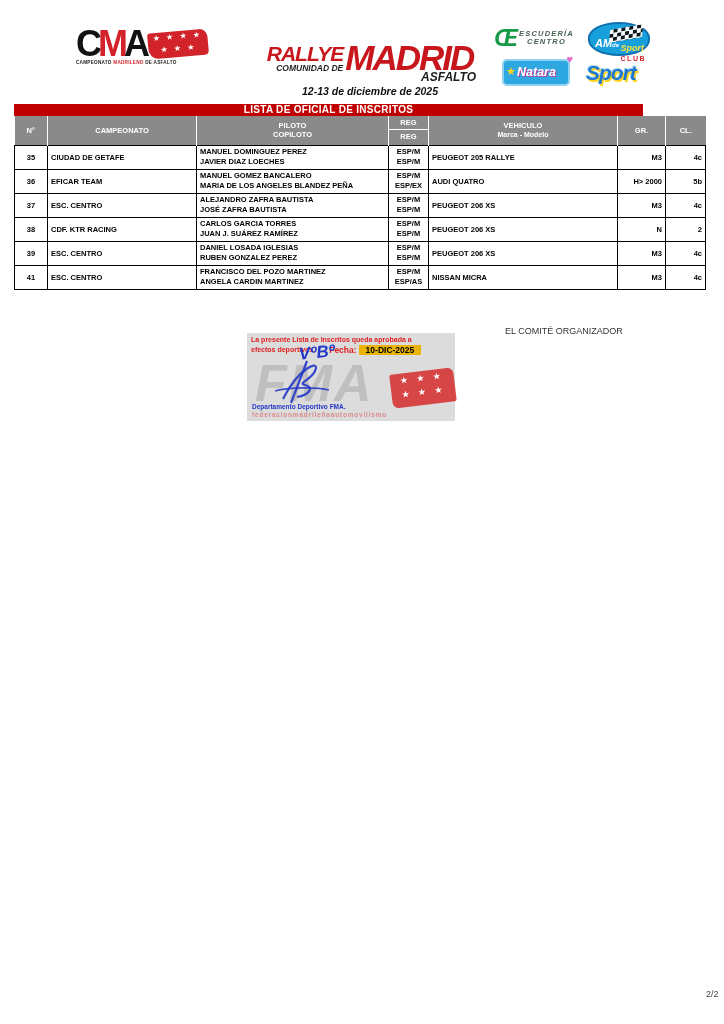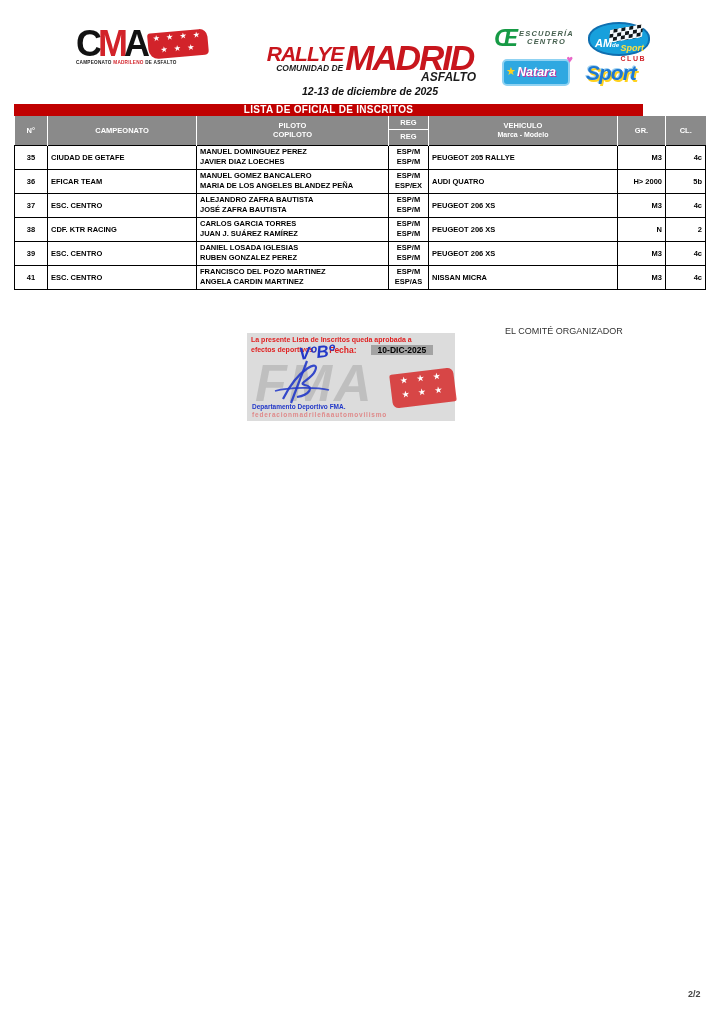--- a/index.html
+++ b/index.html
@@ -66,29 +66,29 @@
   td.reg-c { font-size:6.5px; text-align:center; }
   td.reg-c .tl { line-height:10.5px; }
 
   
   .comite { position:absolute; left:505px; top:326px; font-size:9px; color:#333; }
   .stamp { position:absolute; left:247px; top:333px; width:208px; height:88px; background:#DCDCDC; }
   .stamp-line1 { color:#E02020; font-weight:700; font-size:7px; line-height:8.5px; padding:3px 4px 0 4px; }
   .stamp-line2row { display:flex; align-items:center; padding:0 4px; }
   .stamp-line2 { color:#E02020; font-weight:700; font-size:7px; line-height:9px; }
   .fecha-label { color:#E02020; font-weight:700; font-size:8.5px; margin-left:14px; }
-  .fecha-value { background:#a3a3a3; color:#000; font-weight:700; font-size:8.5px; padding:0 7px; margin-left:14px; }
+  .fecha-value { background:#eab308; color:#000; font-weight:700; font-size:8.5px; padding:0 7px; margin-left:2px; }
   .watermark { position:absolute; left:8px; top:24px; font-size:52px; line-height:52px; font-weight:900; font-style:italic; letter-spacing:2px; color:rgba(125,125,125,0.30); }
   .star-block { position:absolute; right:0px; top:38px; width:64px; height:34px; background:rgba(214,44,44,0.85); transform:rotate(-7deg); color:#fff; text-align:center; border-radius:2px 6px 2px 6px; }
   .star-block div { font-size:9px; line-height:14px; letter-spacing:3px; }
   .vobo { position:absolute; left:52px; top:10px; color:#2238C8; font-size:17px; font-weight:700; font-style:italic; transform:rotate(-6deg); }
   .sig-svg { position:absolute; left:22px; top:24px; }
   .dept { position:absolute; left:5px; bottom:11px; color:#2238C8; font-weight:700; font-size:6.5px; }
   .federacion { position:absolute; left:5px; bottom:3px; color:rgba(225,70,70,0.55); font-weight:700; font-size:6.5px; letter-spacing:0.8px; white-space:nowrap; }
-  .page-num { position:absolute; left:688px; top:989px; font-size:9px; color:#444;font-weight:bold; }
+  .page-num { position:absolute; left:706px; top:989px; font-size:9px; color:#444; }
 </style>
 </head>
 <body>
 
 <div class="page">
 
   <div class="cma">
     <div class="cma-row">
       <div class="cma-letters"><span>C</span><span class="cma-m">M</span><span>A</span></div>
       <div class="cma-brush">

